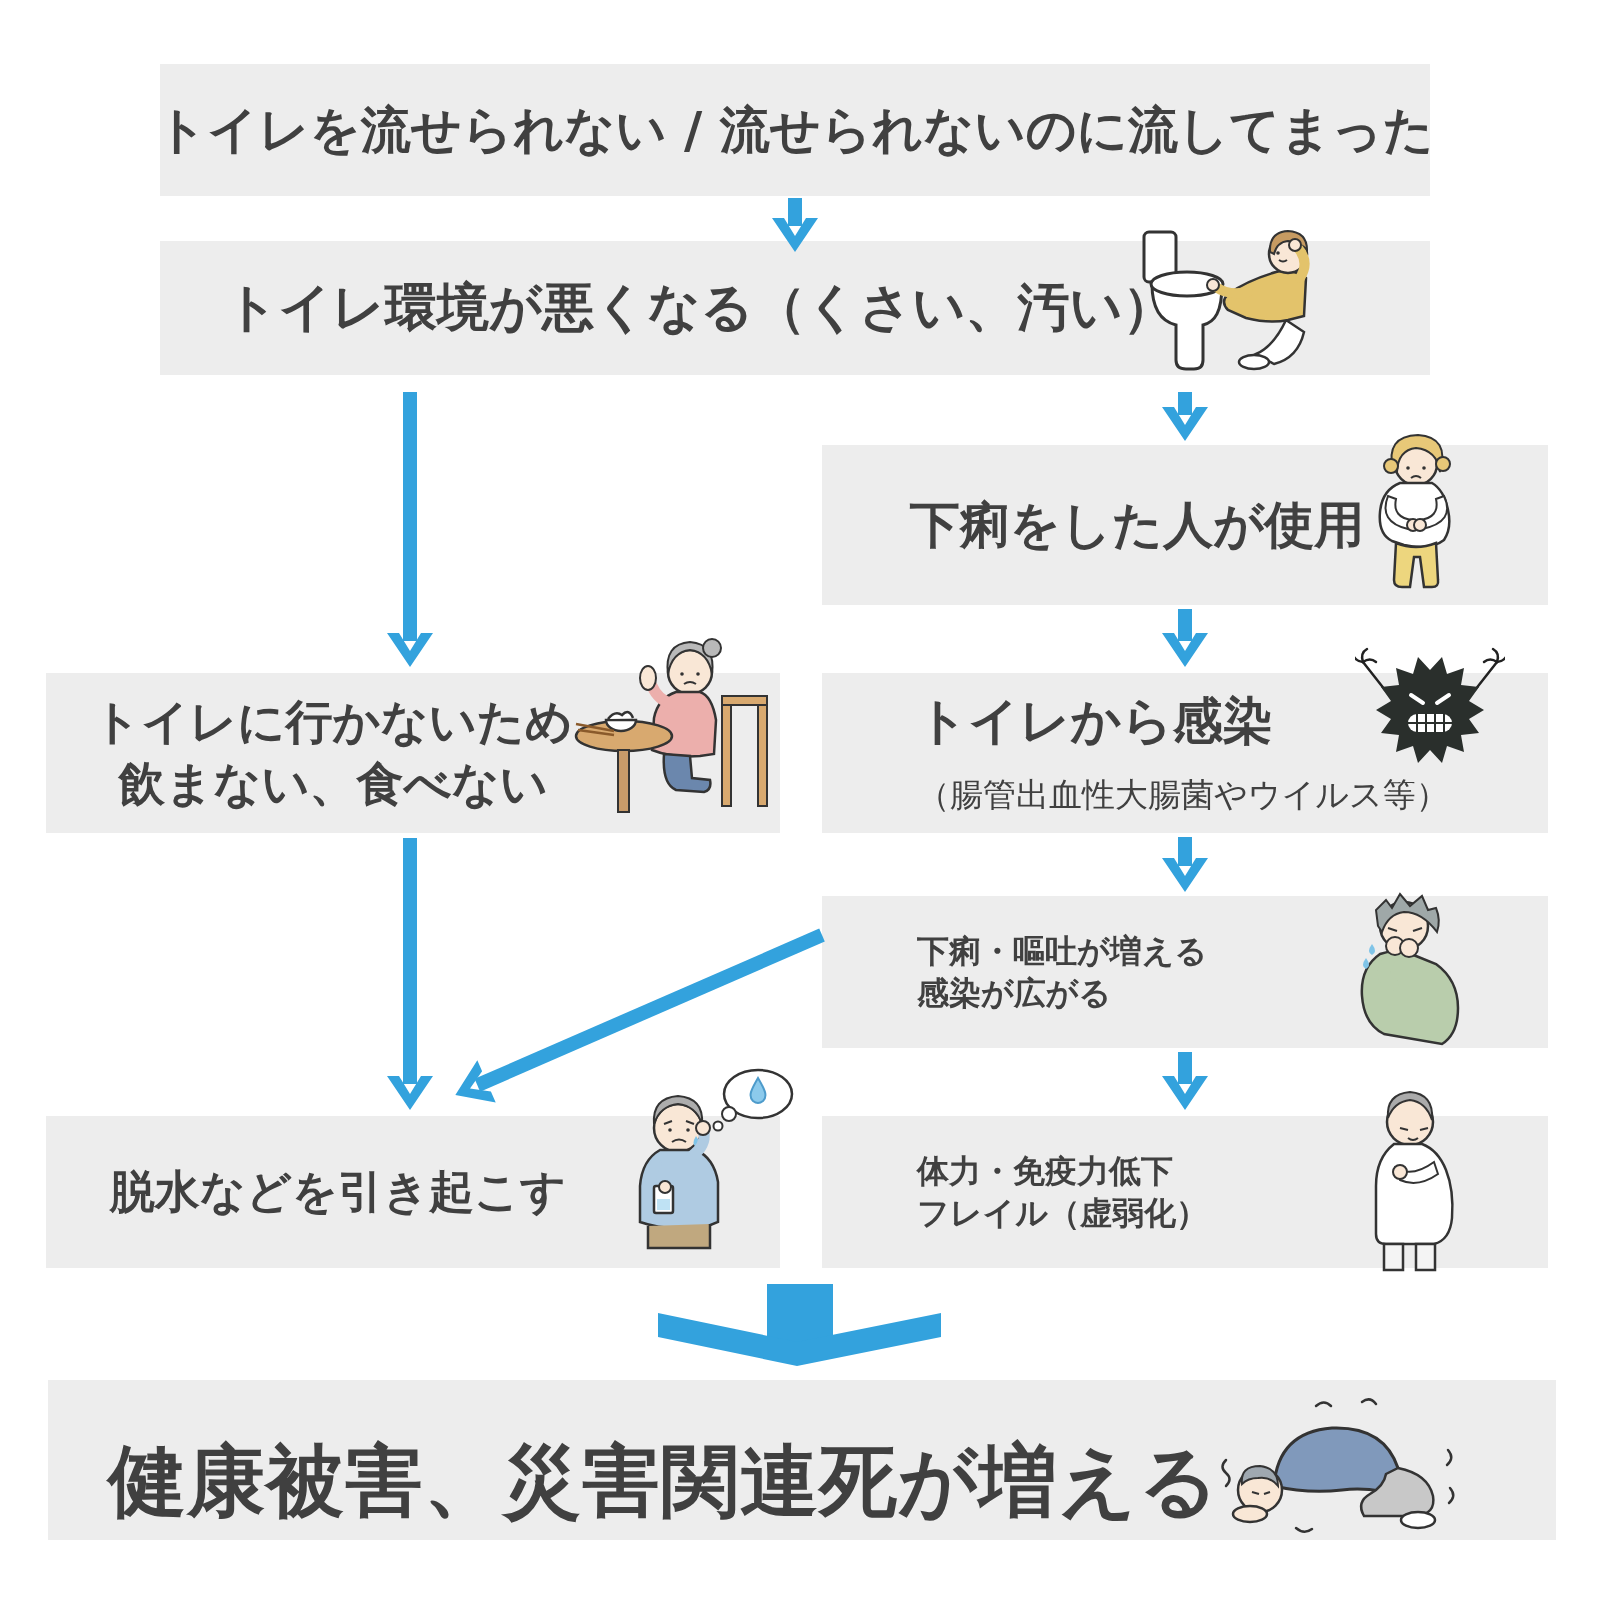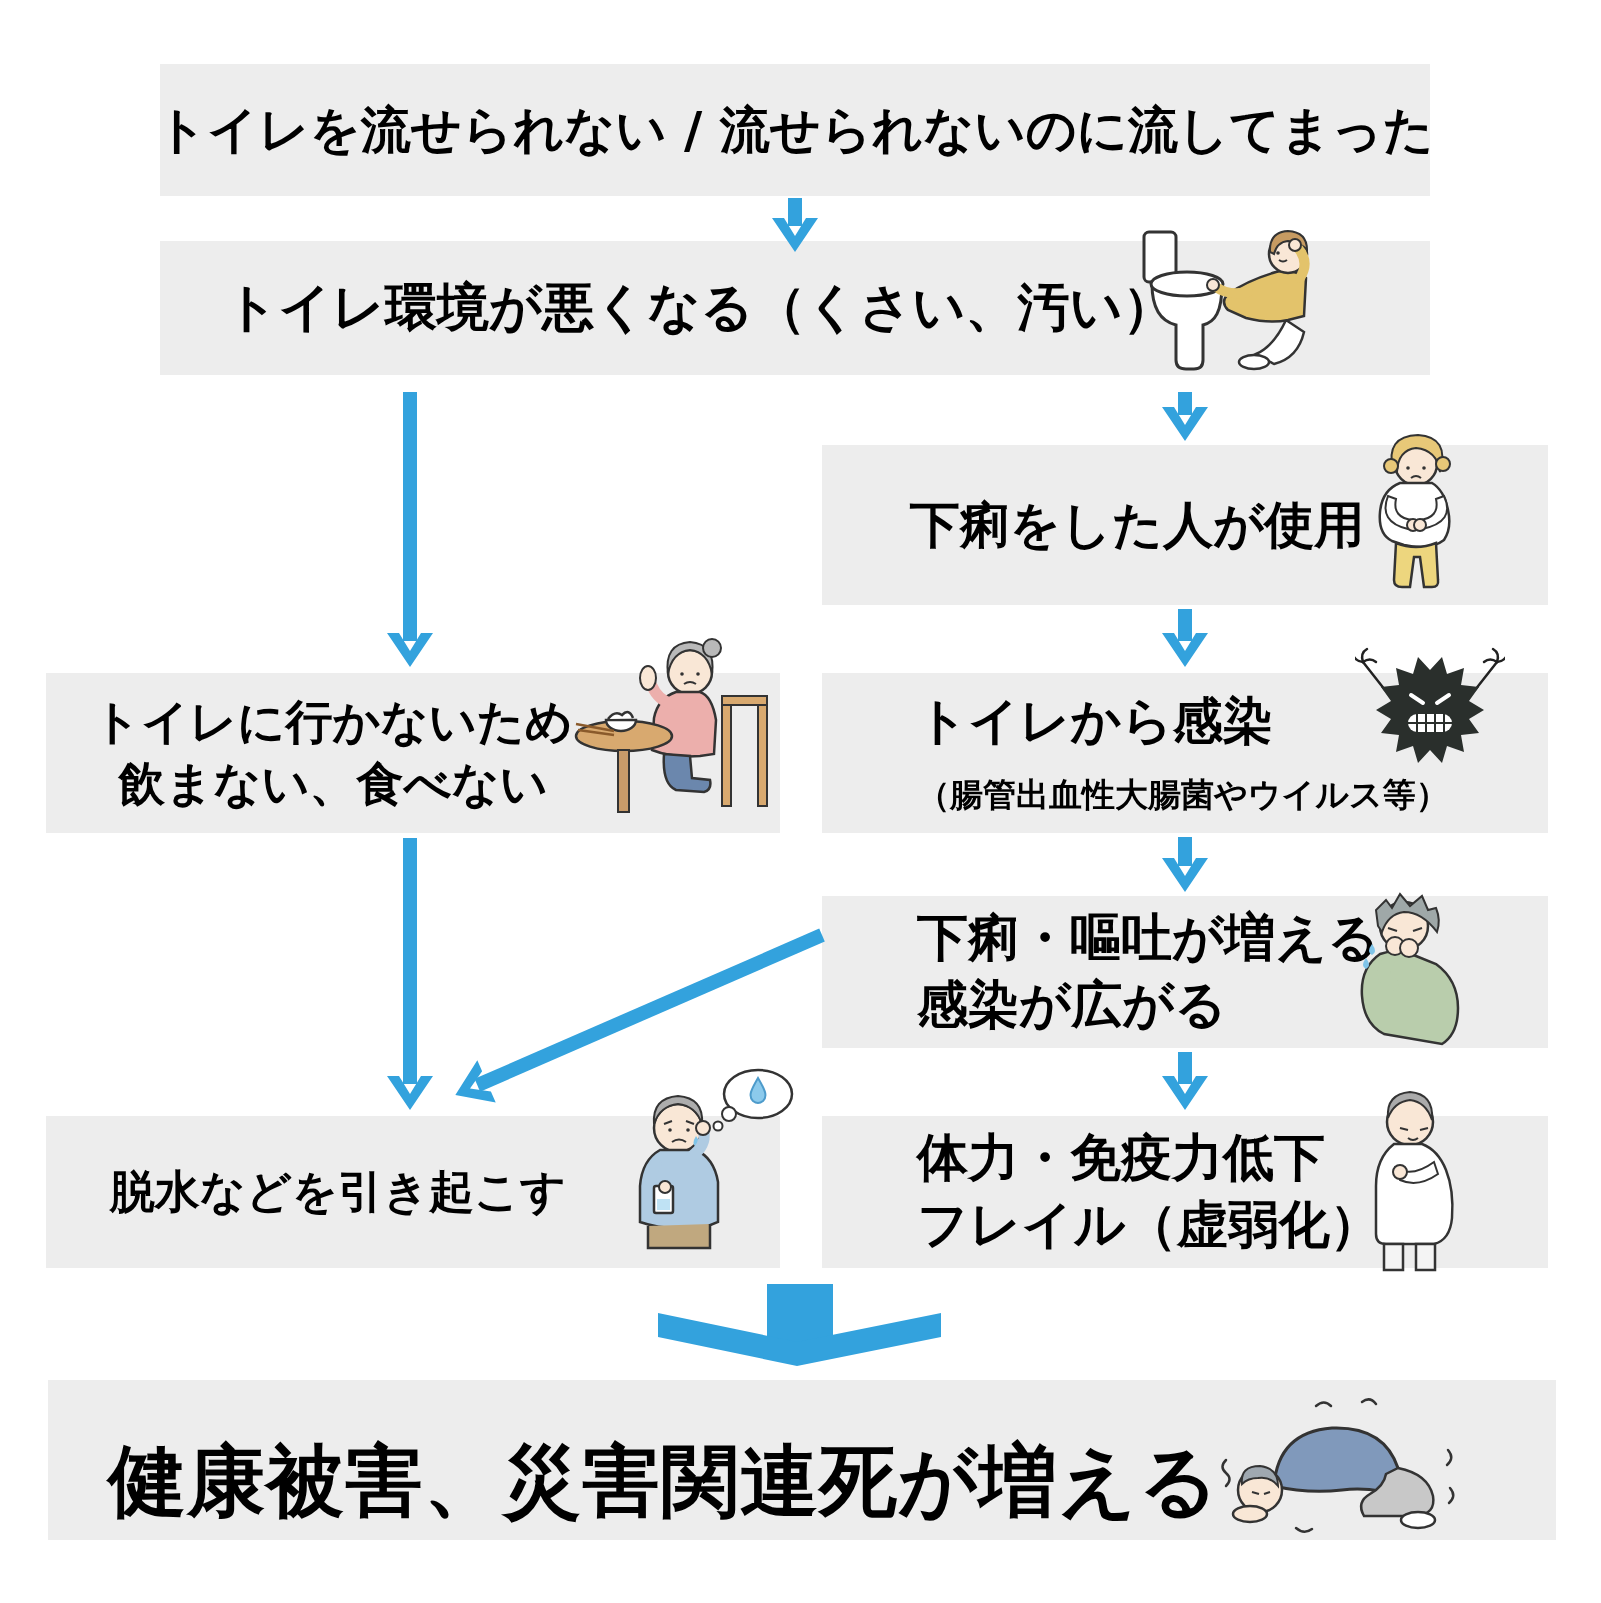--- a/index.html
+++ b/index.html
@@ -1,29 +1,29 @@
 <!DOCTYPE html>
 <html><head>
 <meta charset="utf-8">
 <style>
   html,body{margin:0;padding:0;background:#fff;}
   body{font-family:"DejaVu Sans","Liberation Sans",sans-serif;color:#221f1f;}
   #canvas{position:relative;width:1601px;height:1603px;background:#fff;overflow:hidden;}
   .box{position:absolute;background:#ededed;display:flex;flex-direction:column;justify-content:center;}
-  .box .t{font-weight:bold;color:#000000;white-space:nowrap;}
+  .box .t{font-weight:bold;color:#404040;white-space:nowrap;}
   .center{align-items:center;}
   svg{display:block;}
   .illus{position:absolute;pointer-events:none;}
   #arrow-layer{position:absolute;left:0;top:0;z-index:5;pointer-events:none;}
   .b1 .t{font-size:50px;}
   .b2 .t{font-size:52px;}
   .b3 .t{font-size:50px;}
   .b4 .t{font-size:50px;}
-  .b4 .note{font-size:33px;font-weight:bold;margin-top:18px;}
-  .two .t{font-size:51px;line-height:1.32;font-family:Liberation Serif, serif;}
+  .b4 .note{font-size:33px;font-weight:normal;margin-top:18px;}
+  .two .t{font-size:32px;line-height:1.32;}
   .lb1 .t{font-size:47px;line-height:1.32;}
   .lb2 .t{font-size:45px;line-height:1.34;}
   .final .t{font-size:78px;letter-spacing:1px;margin-top:45px;}
 </style>
 </head>
 <body>
 
 <div id="canvas">
 
   <div class="box b1 center" style="left:160px;top:64px;width:1270px;height:132px;">

